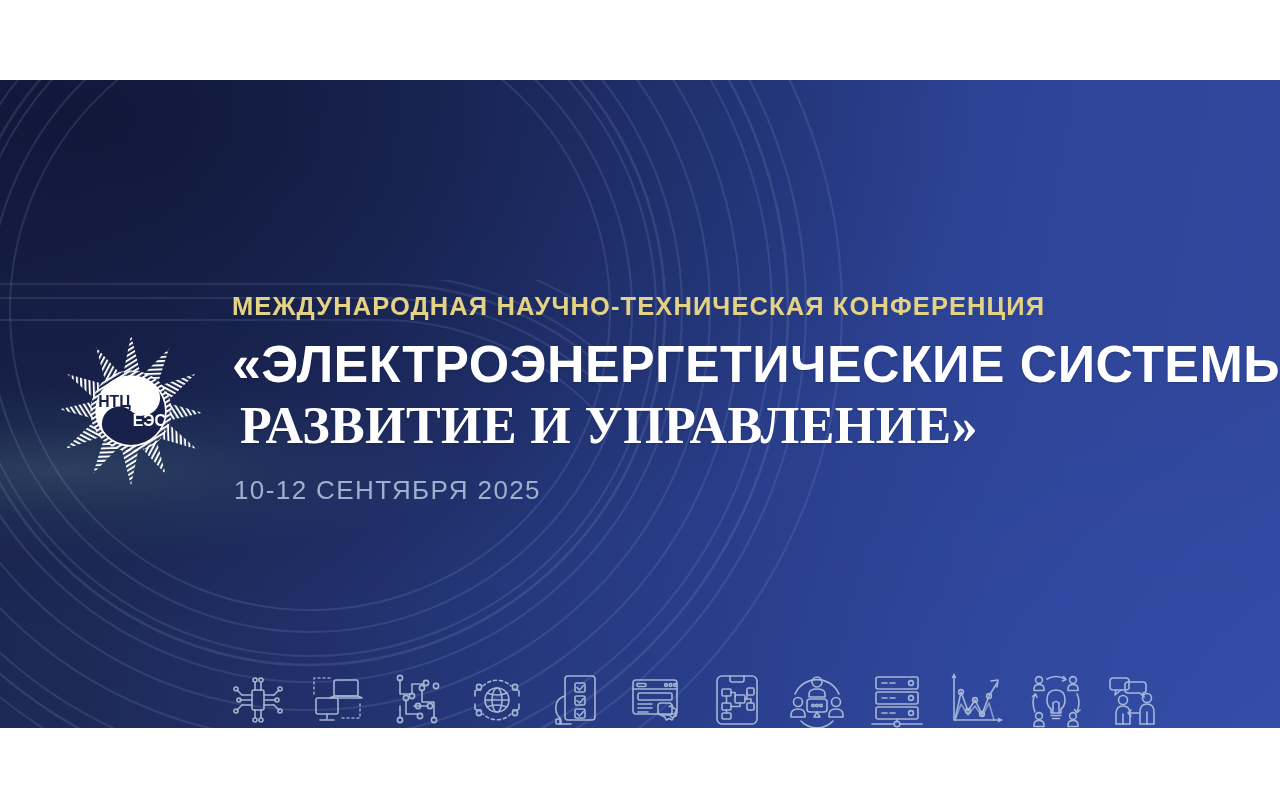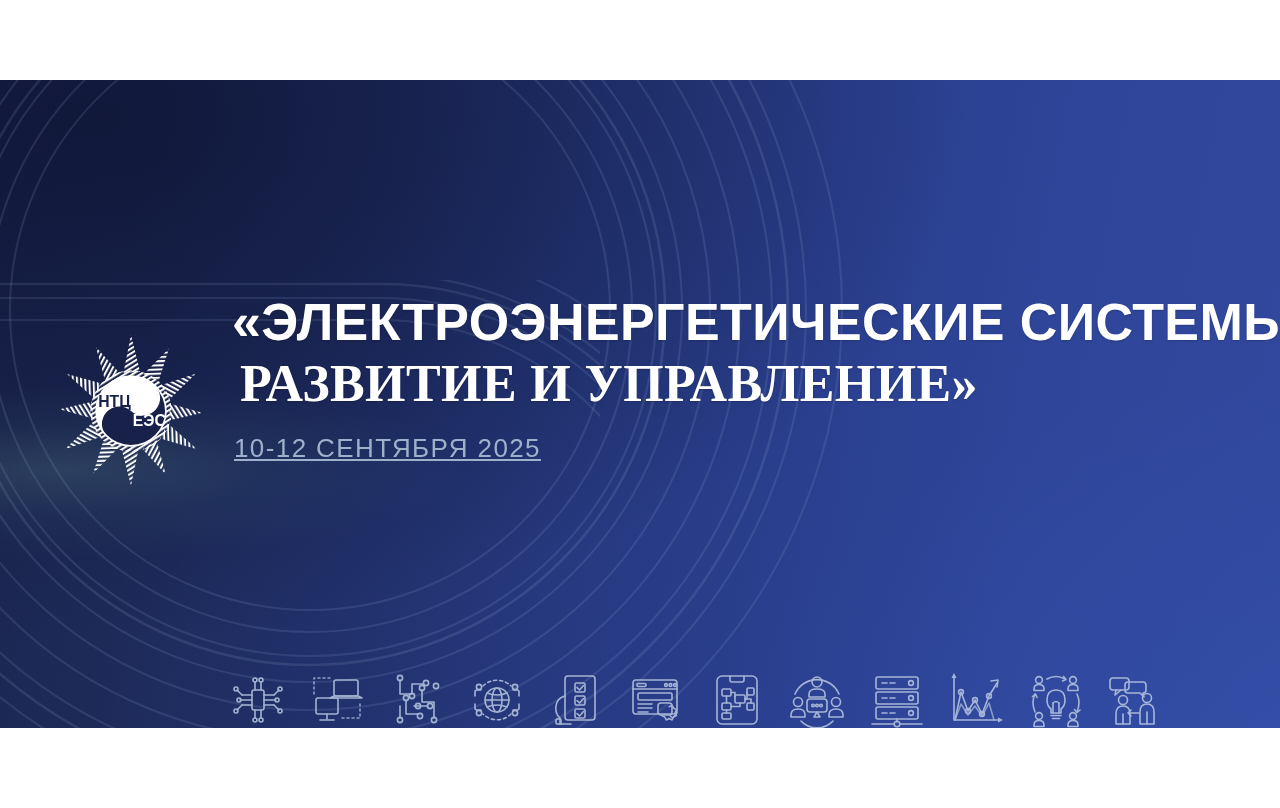--- a/index.html
+++ b/index.html
@@ -117,21 +117,20 @@
   }
   .title-line { display: block; white-space: nowrap; }
   .title-line-2 { padding-left: 8px; font-family: Liberation Serif, serif; }
   .dates {
     color: #9db1cb;
     font-size: 26px;
     font-weight: normal;
     letter-spacing: 1.4px;
     margin: 18px 0 0 2px;
     white-space: nowrap;
-    text-decoration: underline;
   }
 
   
   .icon-strip {
     position: absolute;
     left: 226px;
     top: 578px;
     width: 942px;
     height: 84px;
     display: flex;
@@ -257,20 +256,21 @@
         <rect x="52" y="52" width="96" height="96" fill="#ffffff"></rect>
         <path d="M 100 58 A 42 42 0 0 1 100 142 A 21 21 0 0 1 100 100 A 21 21 0 0 0 100 58 Z" fill="#17214a" transform="rotate(42 100 100)"></path>
       </g>
       <circle cx="100" cy="100" r="42" fill="none" stroke="#ffffff" stroke-width="2"></circle>
 
       <text x="80" y="95" fill="#17214a" font-family="'Liberation Sans', sans-serif" font-size="19" font-weight="bold" text-anchor="middle">НТЦ</text>
       <text x="122" y="118" fill="#ffffff" font-family="'Liberation Sans', sans-serif" font-size="19" font-weight="bold" text-anchor="middle">ЕЭС</text>
     </svg>
 
     <div class="text-block">
+      <div class="kicker">МЕЖДУНАРОДНАЯ НАУЧНО-ТЕХНИЧЕСКАЯ КОНФЕРЕНЦИЯ</div>
       <h1 class="title">
         <span class="title-line title-line-1">«ЭЛЕКТРОЭНЕРГЕТИЧЕСКИЕ СИСТЕМЫ:</span>
         <span class="title-line title-line-2">РАЗВИТИЕ И УПРАВЛЕНИЕ»</span>
       </h1>
       <div class="dates">10-12 СЕНТЯБРЯ 2025</div>
     </div>
 
     <div class="icon-strip">
 
       <div class="icon-cell">

